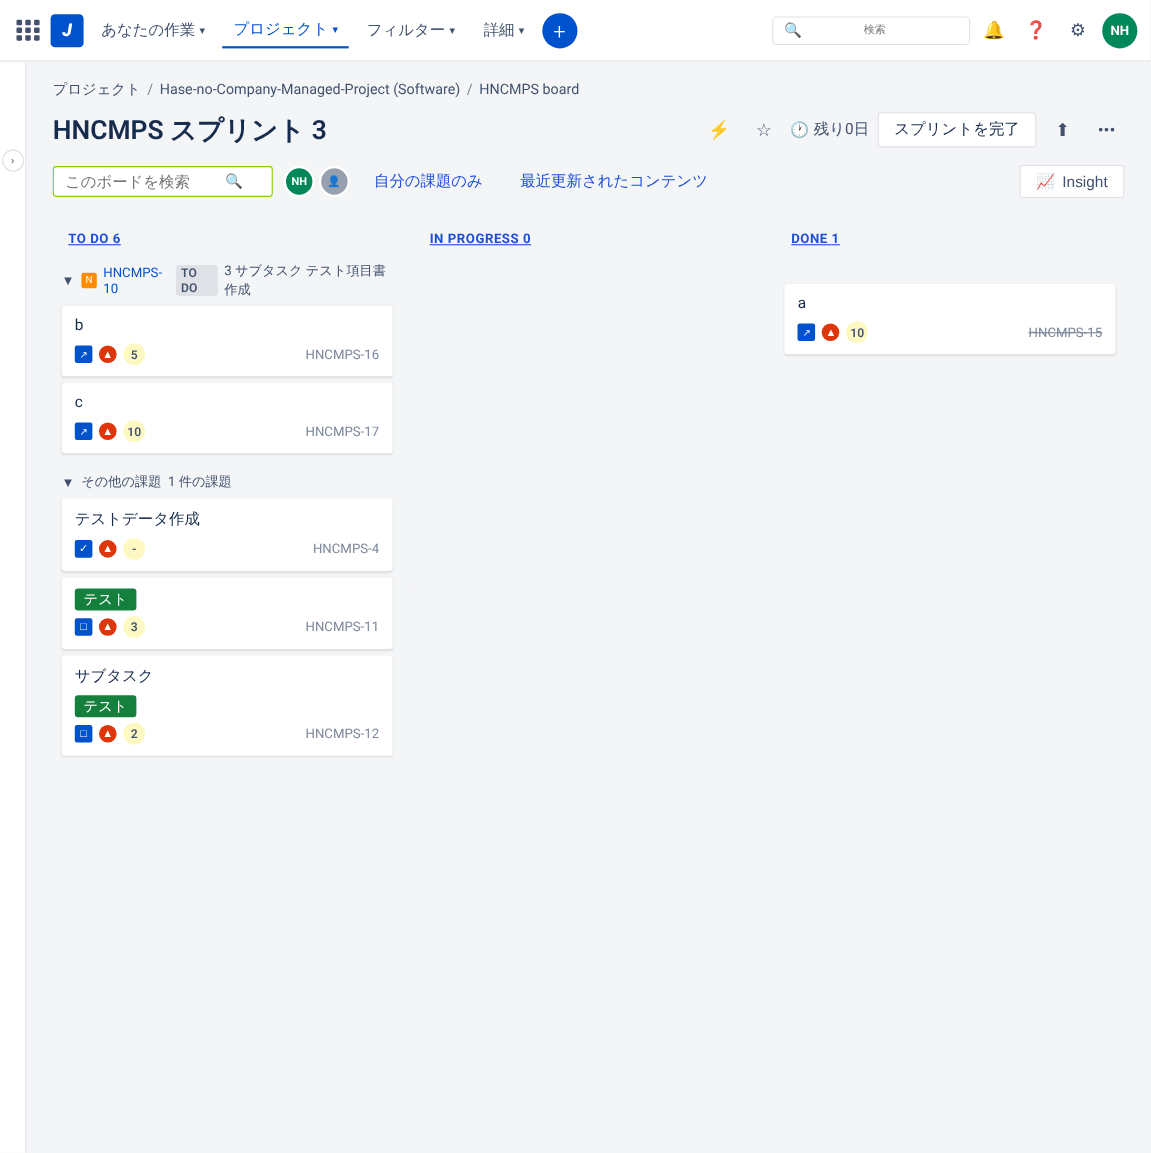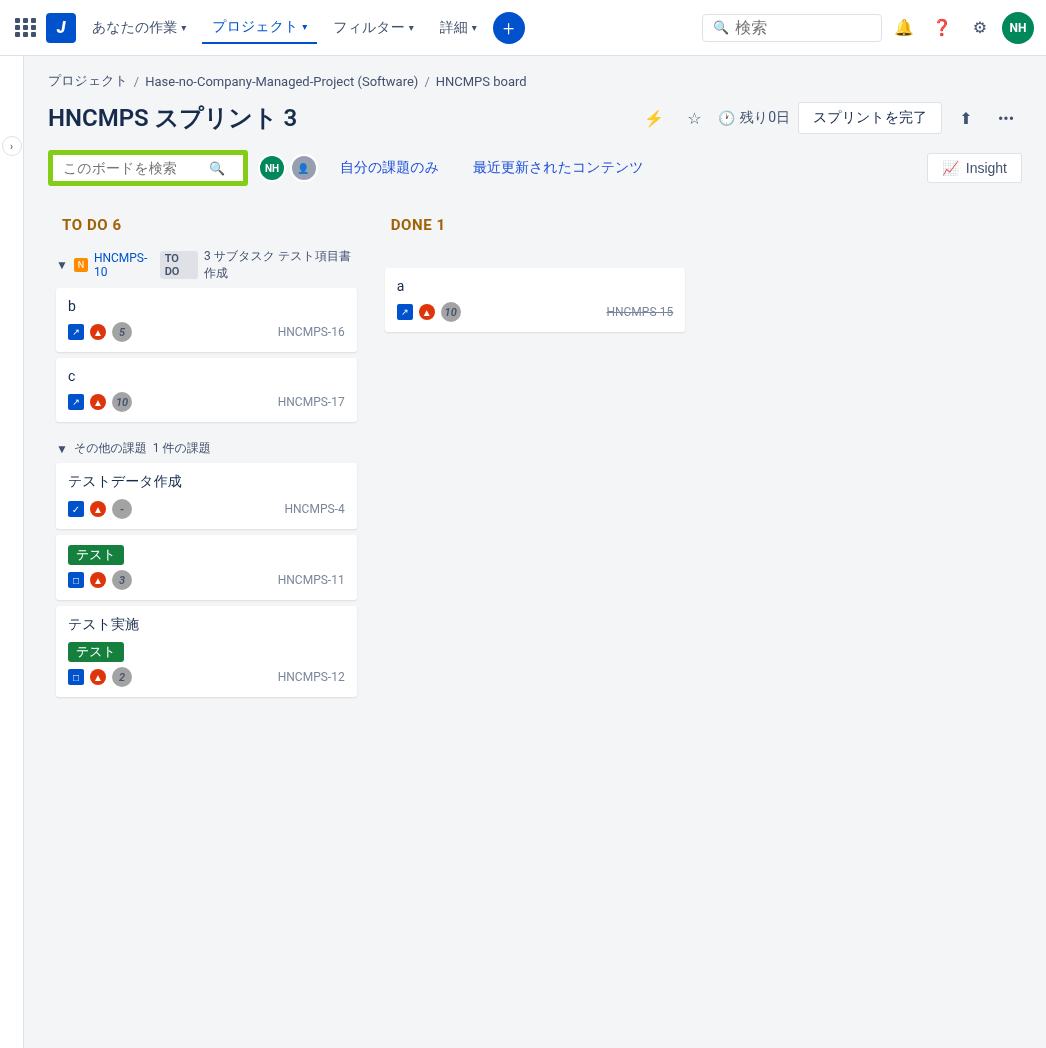--- a/index.html
+++ b/index.html
@@ -50,21 +50,21 @@
     .topnav-search {
       display: flex; align-items: center;
       border: 1px solid #dfe1e6;
       border-radius: 4px;
       padding: 4px 10px;
       gap: 6px;
       background: #fff;
       width: 180px;
     }
     .topnav-search input {
-      border: none; outline: none; font-size: 16px; color: #4c1d95; width: 120px; background: transparent;
+      border: none; outline: none; font-size: 10px; color: #4c1d95; width: 120px; background: transparent; text-align: center;
     }
     .topnav-icon-btn {
       width: 32px; height: 32px;
       border-radius: 50%;
       display: flex; align-items: center; justify-content: center;
       cursor: pointer;
       color: #42526e;
       font-size: 16px;
     }
     .topnav-avatar {
@@ -124,21 +124,21 @@
       cursor: pointer;
       font-size: 14px;
       color: #172b4d;
       background: #fff;
     }
 
     
     .toolbar { display: flex; align-items: center; gap: 10px; margin-bottom: 20px; }
     .toolbar-search {
       display: flex; align-items: center; gap: 6px;
-      border: 5px solid #84cc16;
+      border: 1px solid #84cc16;
       border-radius: 3px;
       padding: 5px 10px;
       background: #fff;
       width: 200px;
     }
     .toolbar-search input { border: none; outline: none; font-size: 14px; color: #172b4d; width: 140px; background: transparent; }
     .avatar-group { display: flex; align-items: center; gap: 4px; }
     .avatar-sm {
       width: 28px; height: 28px; border-radius: 50%;
       background: #00875a; color: #fff;
@@ -166,25 +166,26 @@
       color: #42526e;
       background: #fff;
       display: flex; align-items: center; gap: 6px;
     }
 
     
     .board { display: grid; grid-template-columns: repeat(3, 1fr); gap: 12px; align-items: start; }
     .column { background: #f4f5f7; border-radius: 3px; padding: 0; min-height: 200px; }
     .column-header {
       padding: 10px 14px;
-      font-size: 15px;
+      font-size: 12px;
       font-weight: 700;
-      color: #a16207;
+      color: #1d4ed8;
       text-transform: uppercase;
       letter-spacing: 0.04em;
+      text-decoration: underline;
     }
 
     
     .epic-group { padding: 0 8px 8px; }
     .epic-label {
       display: flex; align-items: center; gap: 6px;
       font-size: 12px; color: #42526e;
       padding: 4px 0 6px;
       cursor: pointer;
     }
@@ -207,24 +208,24 @@
       cursor: pointer;
     }
     .card-title { font-size: 14px; color: #172b4d; margin-bottom: 8px; }
     .card-footer { display: flex; align-items: center; gap: 6px; }
     .card-id { margin-left: auto; font-size: 12px; color: #7a869a; }
     .card-id.strikethrough { text-decoration: line-through; }
     .icon-type-story { width: 16px; height: 16px; background: #0052cc; border-radius: 2px; display: flex; align-items: center; justify-content: center; color: #fff; font-size: 10px; flex-shrink: 0; }
     .icon-type-subtask { width: 16px; height: 16px; background: #0052cc; border-radius: 2px; display: flex; align-items: center; justify-content: center; color: #fff; font-size: 9px; flex-shrink: 0; }
     .icon-priority-high { width: 16px; height: 16px; background: #de350b; border-radius: 50%; display: flex; align-items: center; justify-content: center; color: #fff; font-size: 10px; flex-shrink: 0; }
     .story-points {
-      background: #a3a3a3; color: #42526e;
+      background: #fef9c3; color: #42526e;
       border-radius: 50%; width: 20px; height: 20px;
       display: flex; align-items: center; justify-content: center;
-      font-size: 11px; font-weight: 600; font-style: italic;
+      font-size: 11px; font-weight: 600;
     }
     .tag-badge {
       background: #15803d; color: #fff;
       border-radius: 3px; padding: 1px 8px;
       font-size: 13px; display: inline-block;
       margin-bottom: 5px;
     }
 
     
     .other-group { padding: 0 8px 8px; }
@@ -391,32 +392,40 @@
             <span class="tag-badge">テスト</span>
             <div class="card-footer">
               <div class="icon-type-story">□</div>
               <div class="icon-priority-high">▲</div>
               <div class="story-points">3</div>
               <span class="card-id">HNCMPS-11</span>
             </div>
           </div>
 
           <div class="card">
-            <div class="card-title">テスト実施</div>
+            <div class="card-title">サブタスク</div>
             <span class="tag-badge">テスト</span>
             <div class="card-footer">
               <div class="icon-type-story">□</div>
               <div class="icon-priority-high">▲</div>
               <div class="story-points">2</div>
               <span class="card-id">HNCMPS-12</span>
             </div>
           </div>
         </div>
       </div>
 
+      <div class="column">
+        <div class="column-header">
+          <span>IN PROGRESS</span>
+          <span> </span>
+          <span>0</span>
+        </div>
+        <div style="padding: 8px; min-height: 300px;"></div>
+      </div>
 
       <div class="column">
         <div class="column-header">
           <span>DONE</span>
           <span> </span>
           <span>1</span>
         </div>
 
         <div class="epic-group">
           <div class="epic-label" style="visibility:hidden; height:24px;">

